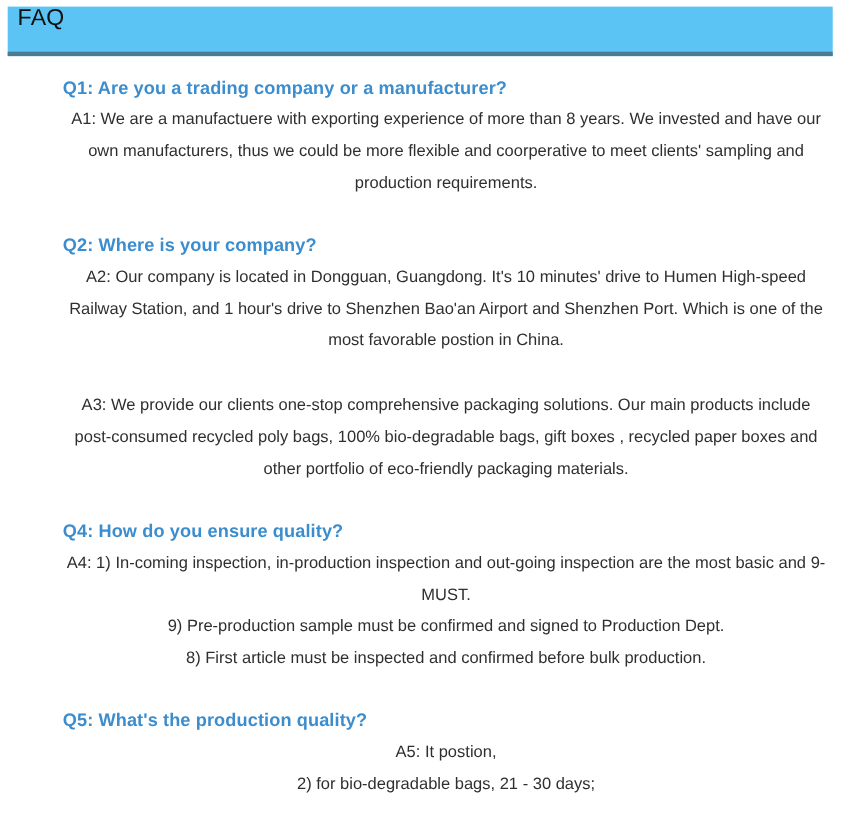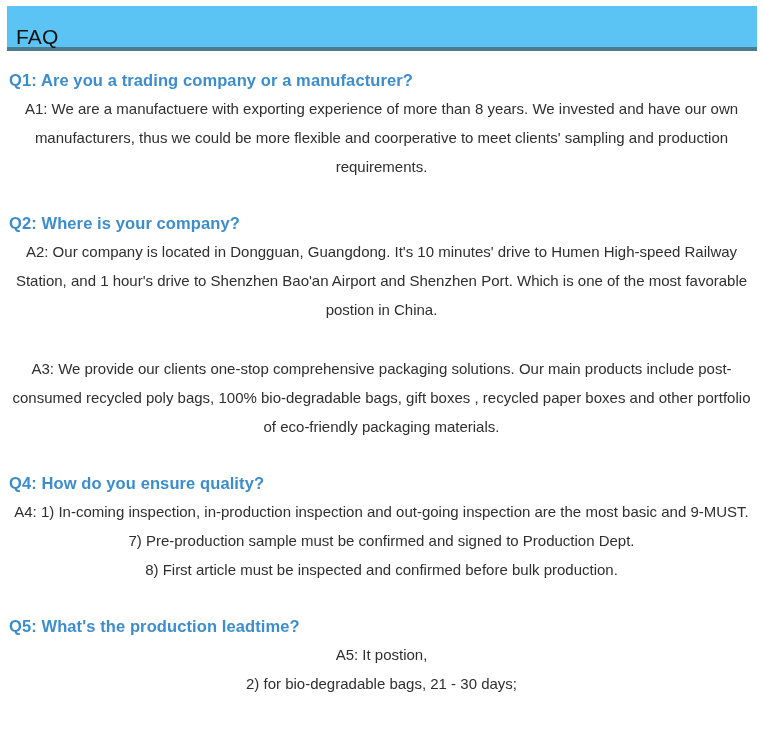--- a/index.html
+++ b/index.html
@@ -26,41 +26,42 @@
   .faq-banner {
     position: absolute;
     left: 7px;
     top: 6px;
     width: 750px;
     height: 45px;
     background: #5bc4f5;
     border-bottom: 4px solid #4a7b91;
     box-sizing: border-box;
     display: flex;
-    align-items: flex-end;
+    align-items: flex-start;
   }
   .faq-banner-title {
     font-size: 21px;
     font-weight: 400;
     color: #111111;
     line-height: 1;
     padding-left: 9px;
     letter-spacing: 0.2px;
   }
 
   
   .faq-body {
     position: absolute;
     left: 9px;
     top: 68px;
     width: 745px;
   }
 
   .faq-item {
     margin-bottom: 30px;
+    margin-left: 48px;
   }
   .faq-item:last-child {
     margin-bottom: 0;
   }
 
   .faq-question {
     font-size: 16.5px;
     font-weight: bold;
     color: #3c8dcd;
     line-height: 24px;
@@ -108,27 +109,27 @@
     <div class="faq-item">
       <p class="faq-answer">
         <span class="faq-answer-line">A3: We provide our clients one-stop comprehensive packaging solutions. Our main products include post-consumed recycled poly bags, 100% bio-degradable bags, gift boxes , recycled paper boxes and other portfolio of eco-friendly packaging materials.</span>
       </p>
     </div>
 
     <div class="faq-item">
       <h3 class="faq-question">Q4: How do you ensure quality?</h3>
       <p class="faq-answer">
         <span class="faq-answer-line">A4: 1) In-coming inspection, in-production inspection and out-going inspection are the most basic and 9-MUST.</span>
-        <span class="faq-answer-line">7) Pre-production sample must be confirmed and signed to Production Dept.</span>
+        <span class="faq-answer-line">9) Pre-production sample must be confirmed and signed to Production Dept.</span>
         <span class="faq-answer-line">8) First article must be inspected and confirmed before bulk production.</span>
       </p>
     </div>
 
     <div class="faq-item">
-      <h3 class="faq-question">Q5: What's the production leadtime?</h3>
+      <h3 class="faq-question">Q5: What's the production quality?</h3>
       <p class="faq-answer">
         <span class="faq-answer-line">A5: It postion,</span>
         <span class="faq-answer-line">2) for bio-degradable bags, 21 - 30 days;</span>
 
       </p>
     </div>
 
   </div>
 </div>
 

